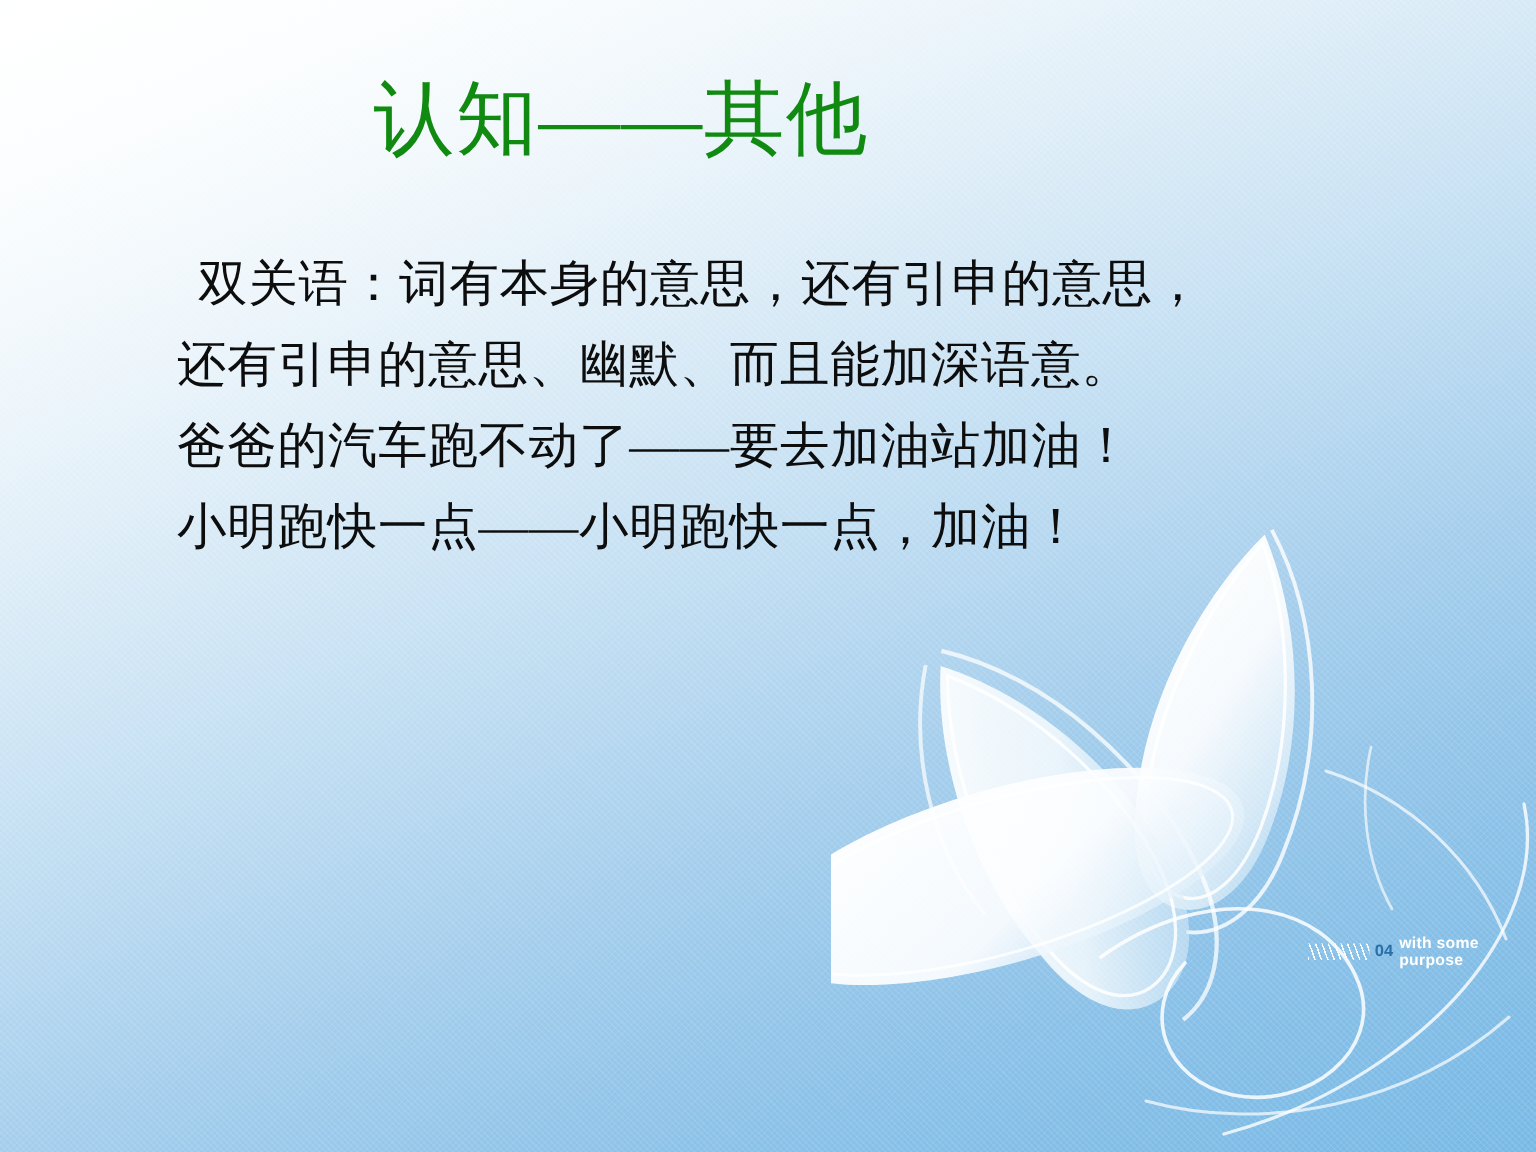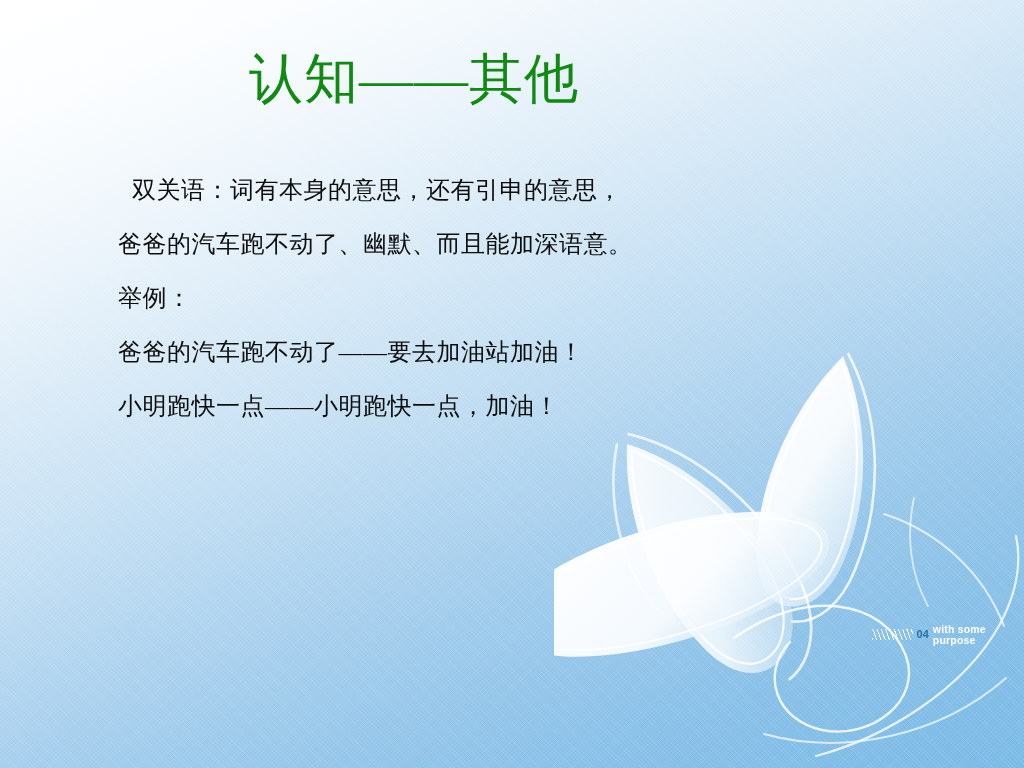--- a/index.html
+++ b/index.html
@@ -74,21 +74,21 @@
     white-space: nowrap;
   }
 
   #body-text {
     position: absolute;
     left: 118px;
     top: 163px;
     width: 840px;
     z-index: 4;
     color: #0d0d0d;
-    font-size: 24px;
+    font-size: 33px;
     line-height: 54px;
     font-weight: 400;
     letter-spacing: 0.5px;
   }
   #body-text .ln {
     display: block;
     white-space: nowrap;
   }
   #body-text .ln.indent {
     text-indent: 14px;
@@ -198,19 +198,18 @@
   <div id="watermark">
     <span class="hatch"></span>
     <span class="wm-num">04</span>
     <span class="wm-txt">with some purpose</span>
   </div>
 
   <div id="title">认知——其他</div>
 
   <div id="body-text">
     <span class="ln indent">双关语：词有本身的意思，还有引申的意思，</span>
-    <span class="ln">爸爸的汽车跑不动了、幽默、而且能加深语意。</span>
-    <span class="ln">举例：</span>
+    <span class="ln">还有引申的意思、幽默、而且能加深语意。</span>
     <span class="ln">爸爸的汽车跑不动了——要去加油站加油！</span>
     <span class="ln">小明跑快一点——小明跑快一点，加油！</span>
   </div>
 
 </div>
 
 </body></html>

